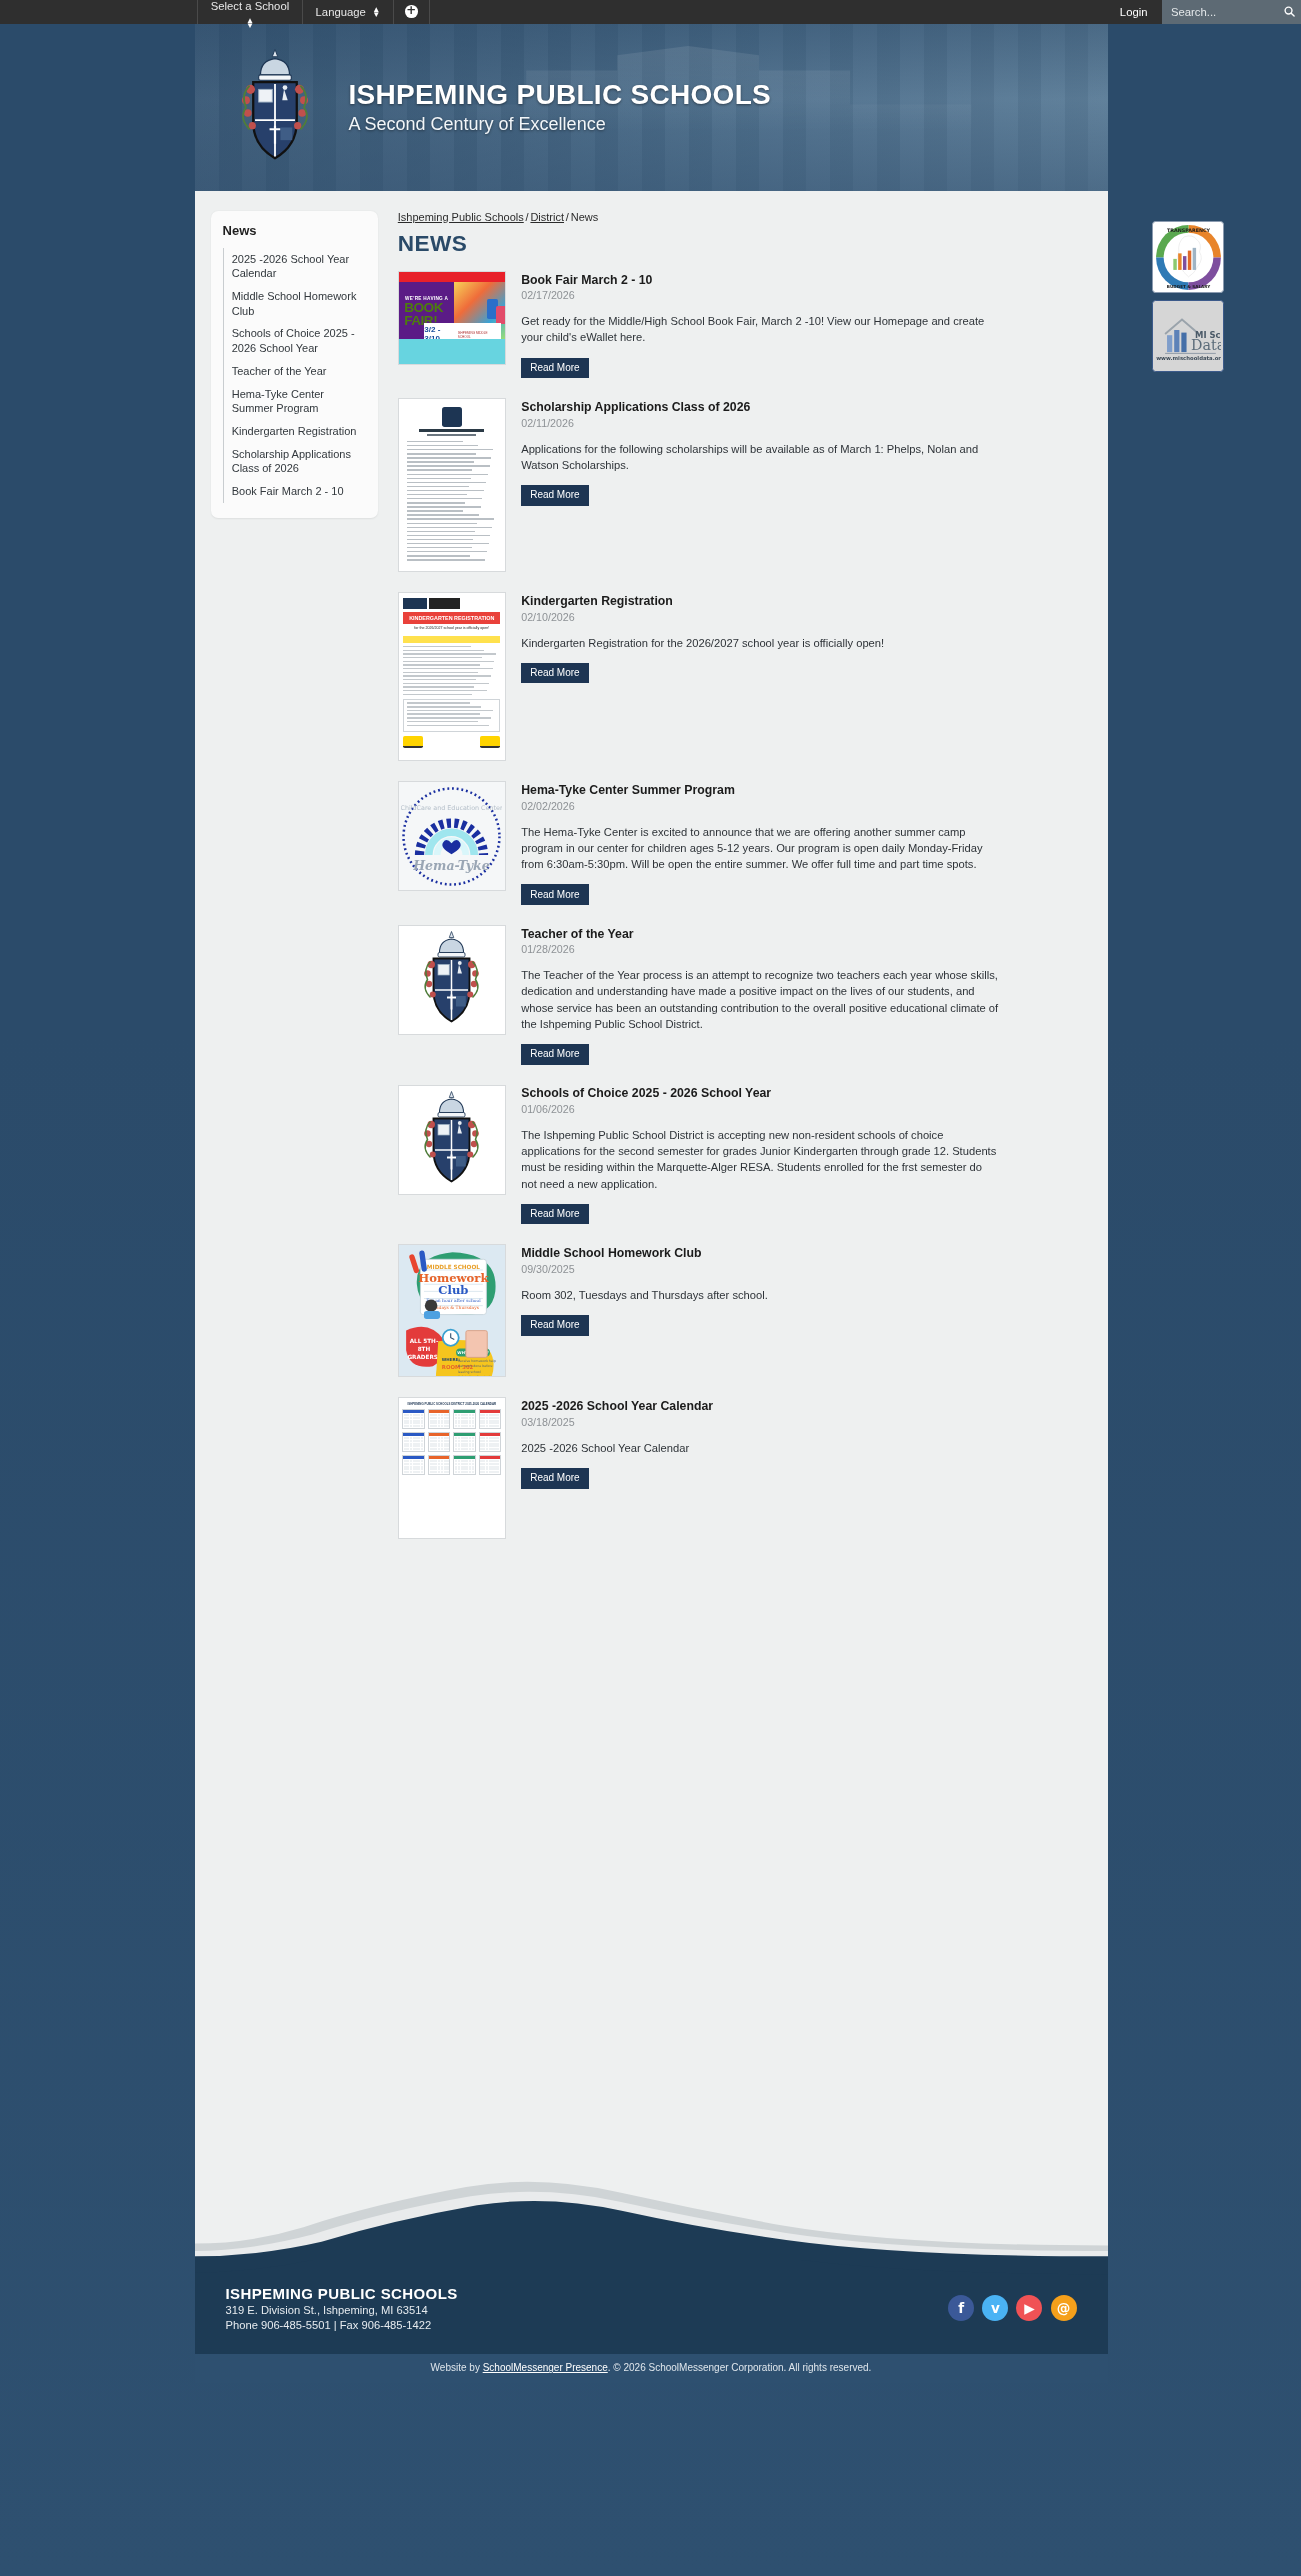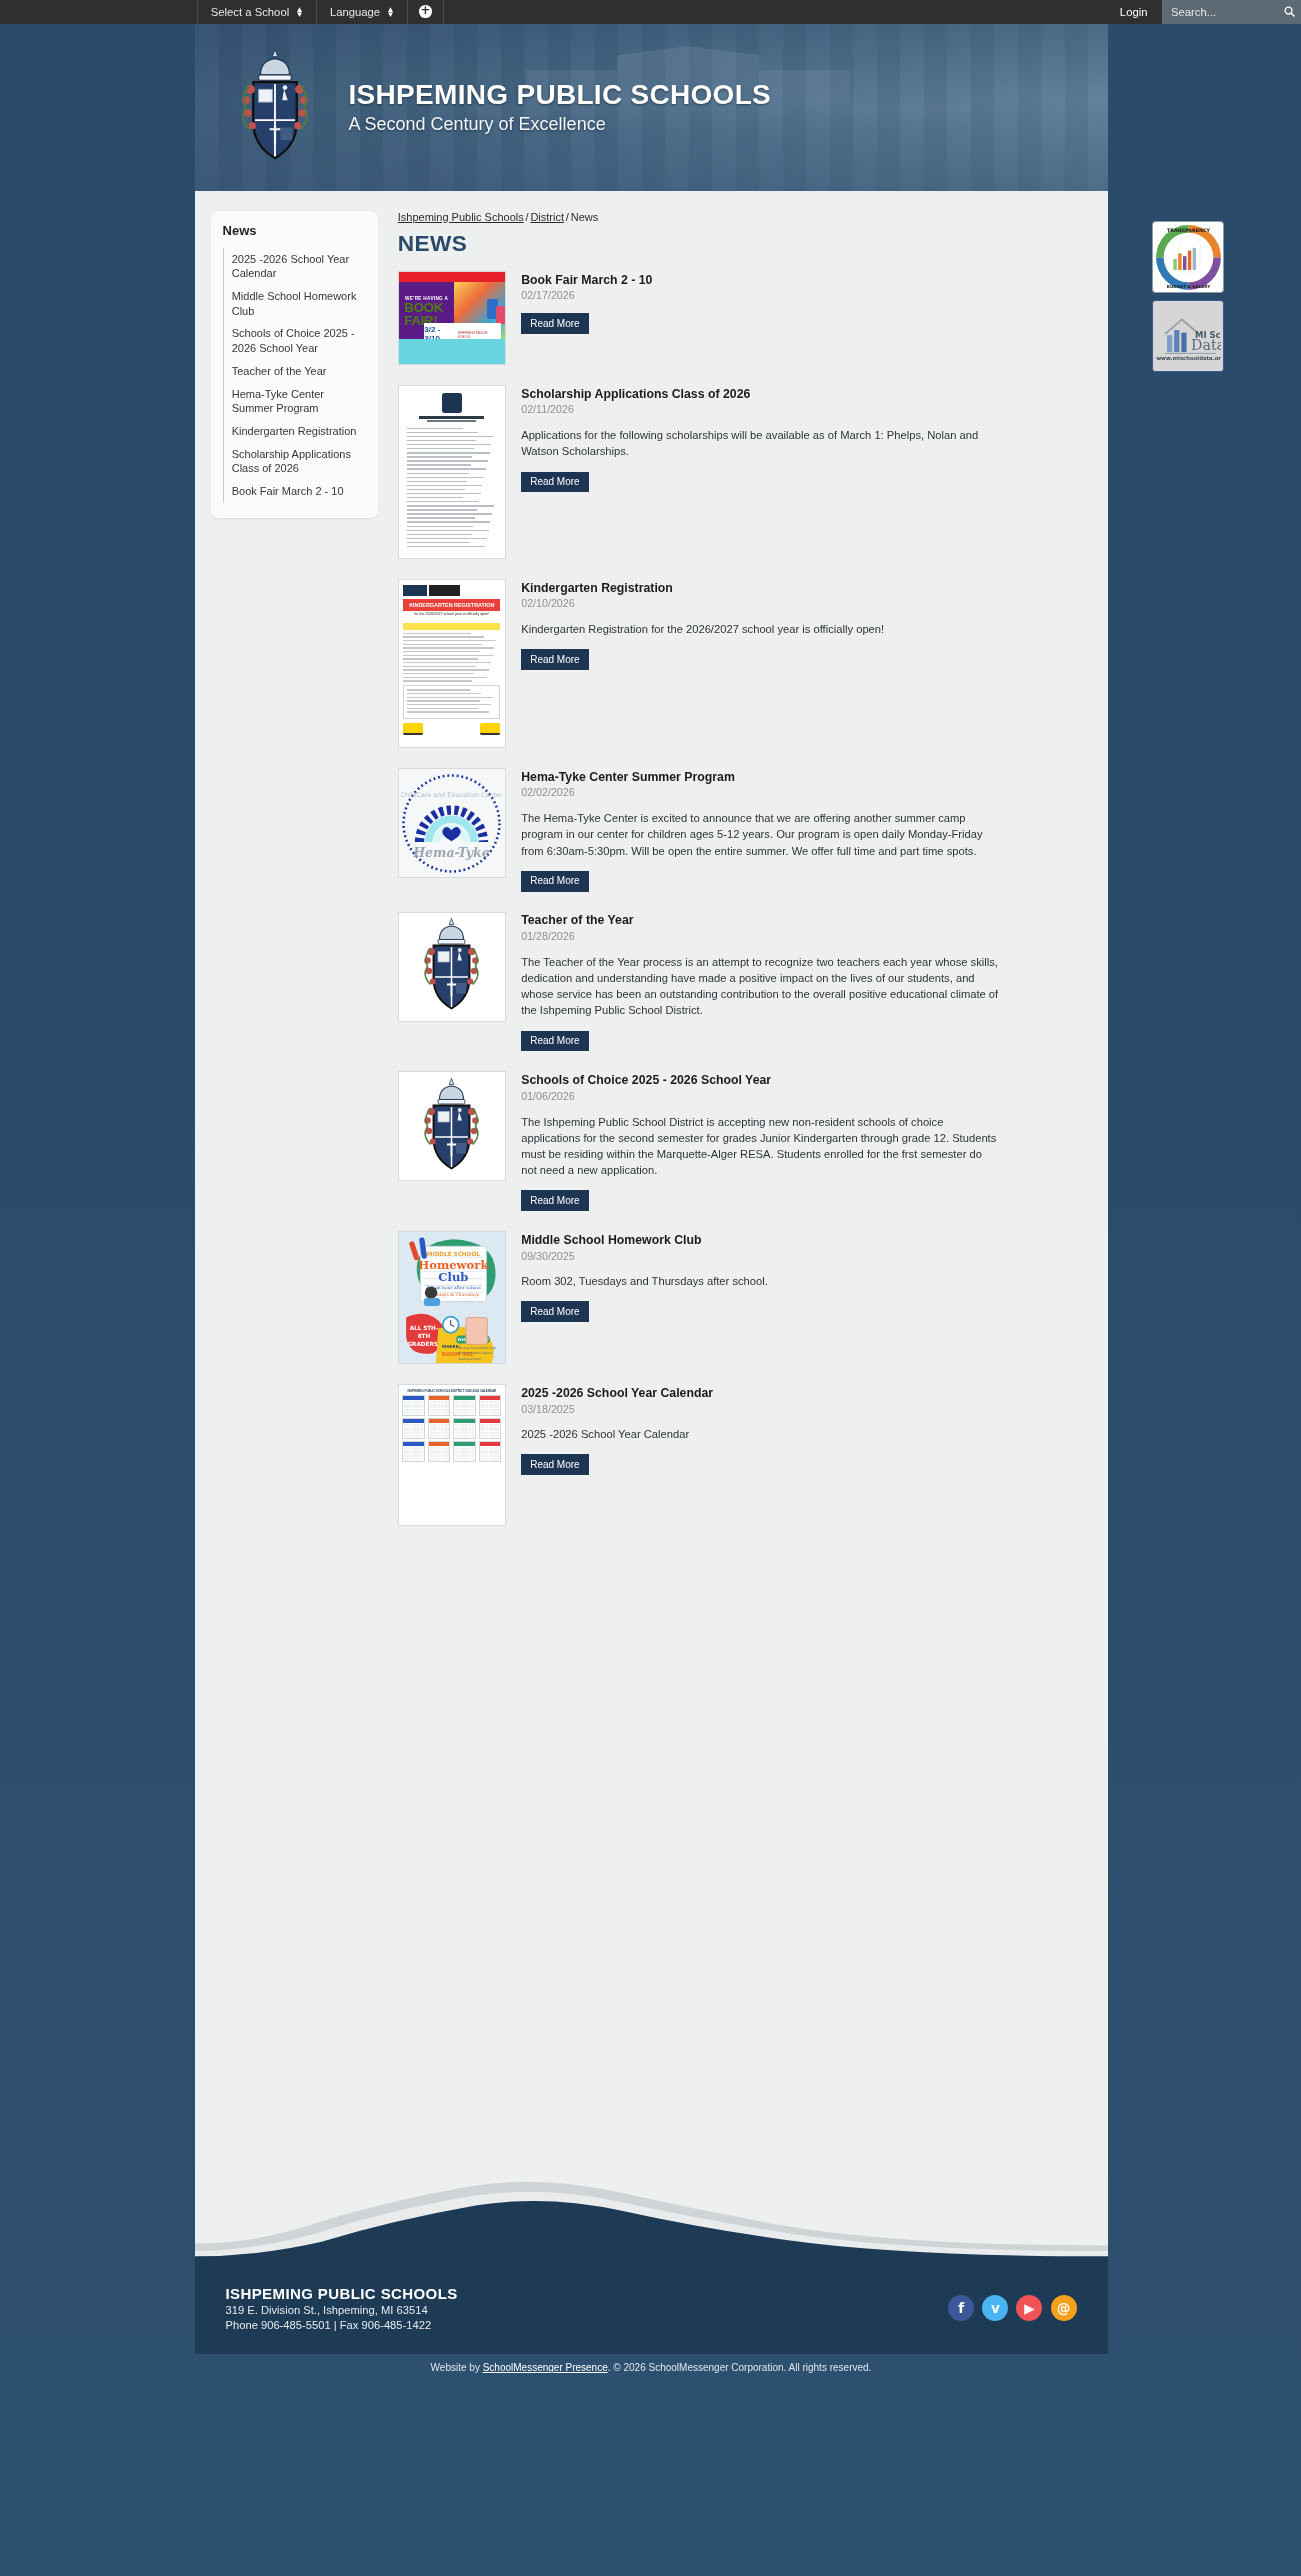--- a/index.html
+++ b/index.html
@@ -35,21 +35,21 @@
     display: flex;
     align-items: center;
     gap: 6.3px;
     padding: 0 12.7px;
     color: #e8e8e8;
     font-size: 11.3px;
     border-right: 0.9px solid #4a4a4a;
     white-space: nowrap;
     cursor: pointer;
   }
-  .tb-item:first-child { border-left: 0.9px solid #4a4a4a; }
+  .tb-item:first-child { border-left: 0.9px solid #4a4a4a; flex-direction: column; }
   .updown {
     display: inline-block;
     line-height: 0.62;
     font-size: 8.1px;
     color: #fff;
     letter-spacing: 0;
   }
   .tb-plus {
     display: flex;
     align-items: center;
@@ -480,21 +480,21 @@
                 </div>
                 <div class="bf-txt1">WE'RE HAVING A</div>
                 <div class="bf-txt2">BOOK<br>FAIR!</div>
                 <div class="bf-card">
                   <div class="bf-dates">3/2 - 3/10</div>
                   <div class="bf-loc">ISHPEMING MIDDLE SCHOOL</div>
                 </div>
                 <div class="bf-bottom"></div>
               </div>
             </div>
-            <div class="art-body"><div class="art-title">Book Fair March 2 - 10</div><div class="art-date">02/17/2026</div><button class="read-more">Read More</button></div>
+            <div class="art-body"><div class="art-title">Book Fair March 2 - 10</div><div class="art-date">02/17/2026</div><div class="art-sum">Get ready for the Middle/High School Book Fair, March 2 -10! View our Homepage and create your child's eWallet here.</div><button class="read-more">Read More</button></div>
           </div>
           <div class="article">
             <div class="thumb">
               <div class="tb-doc">
                 <div class="d-logo"></div>
                 <div class="d-h"></div>
                 <div class="d-h2"></div>
                 <div class="d-blk">
                   <div class="d-l" style="width:62%"></div>
                   <div class="d-l" style="width:79%"></div>

